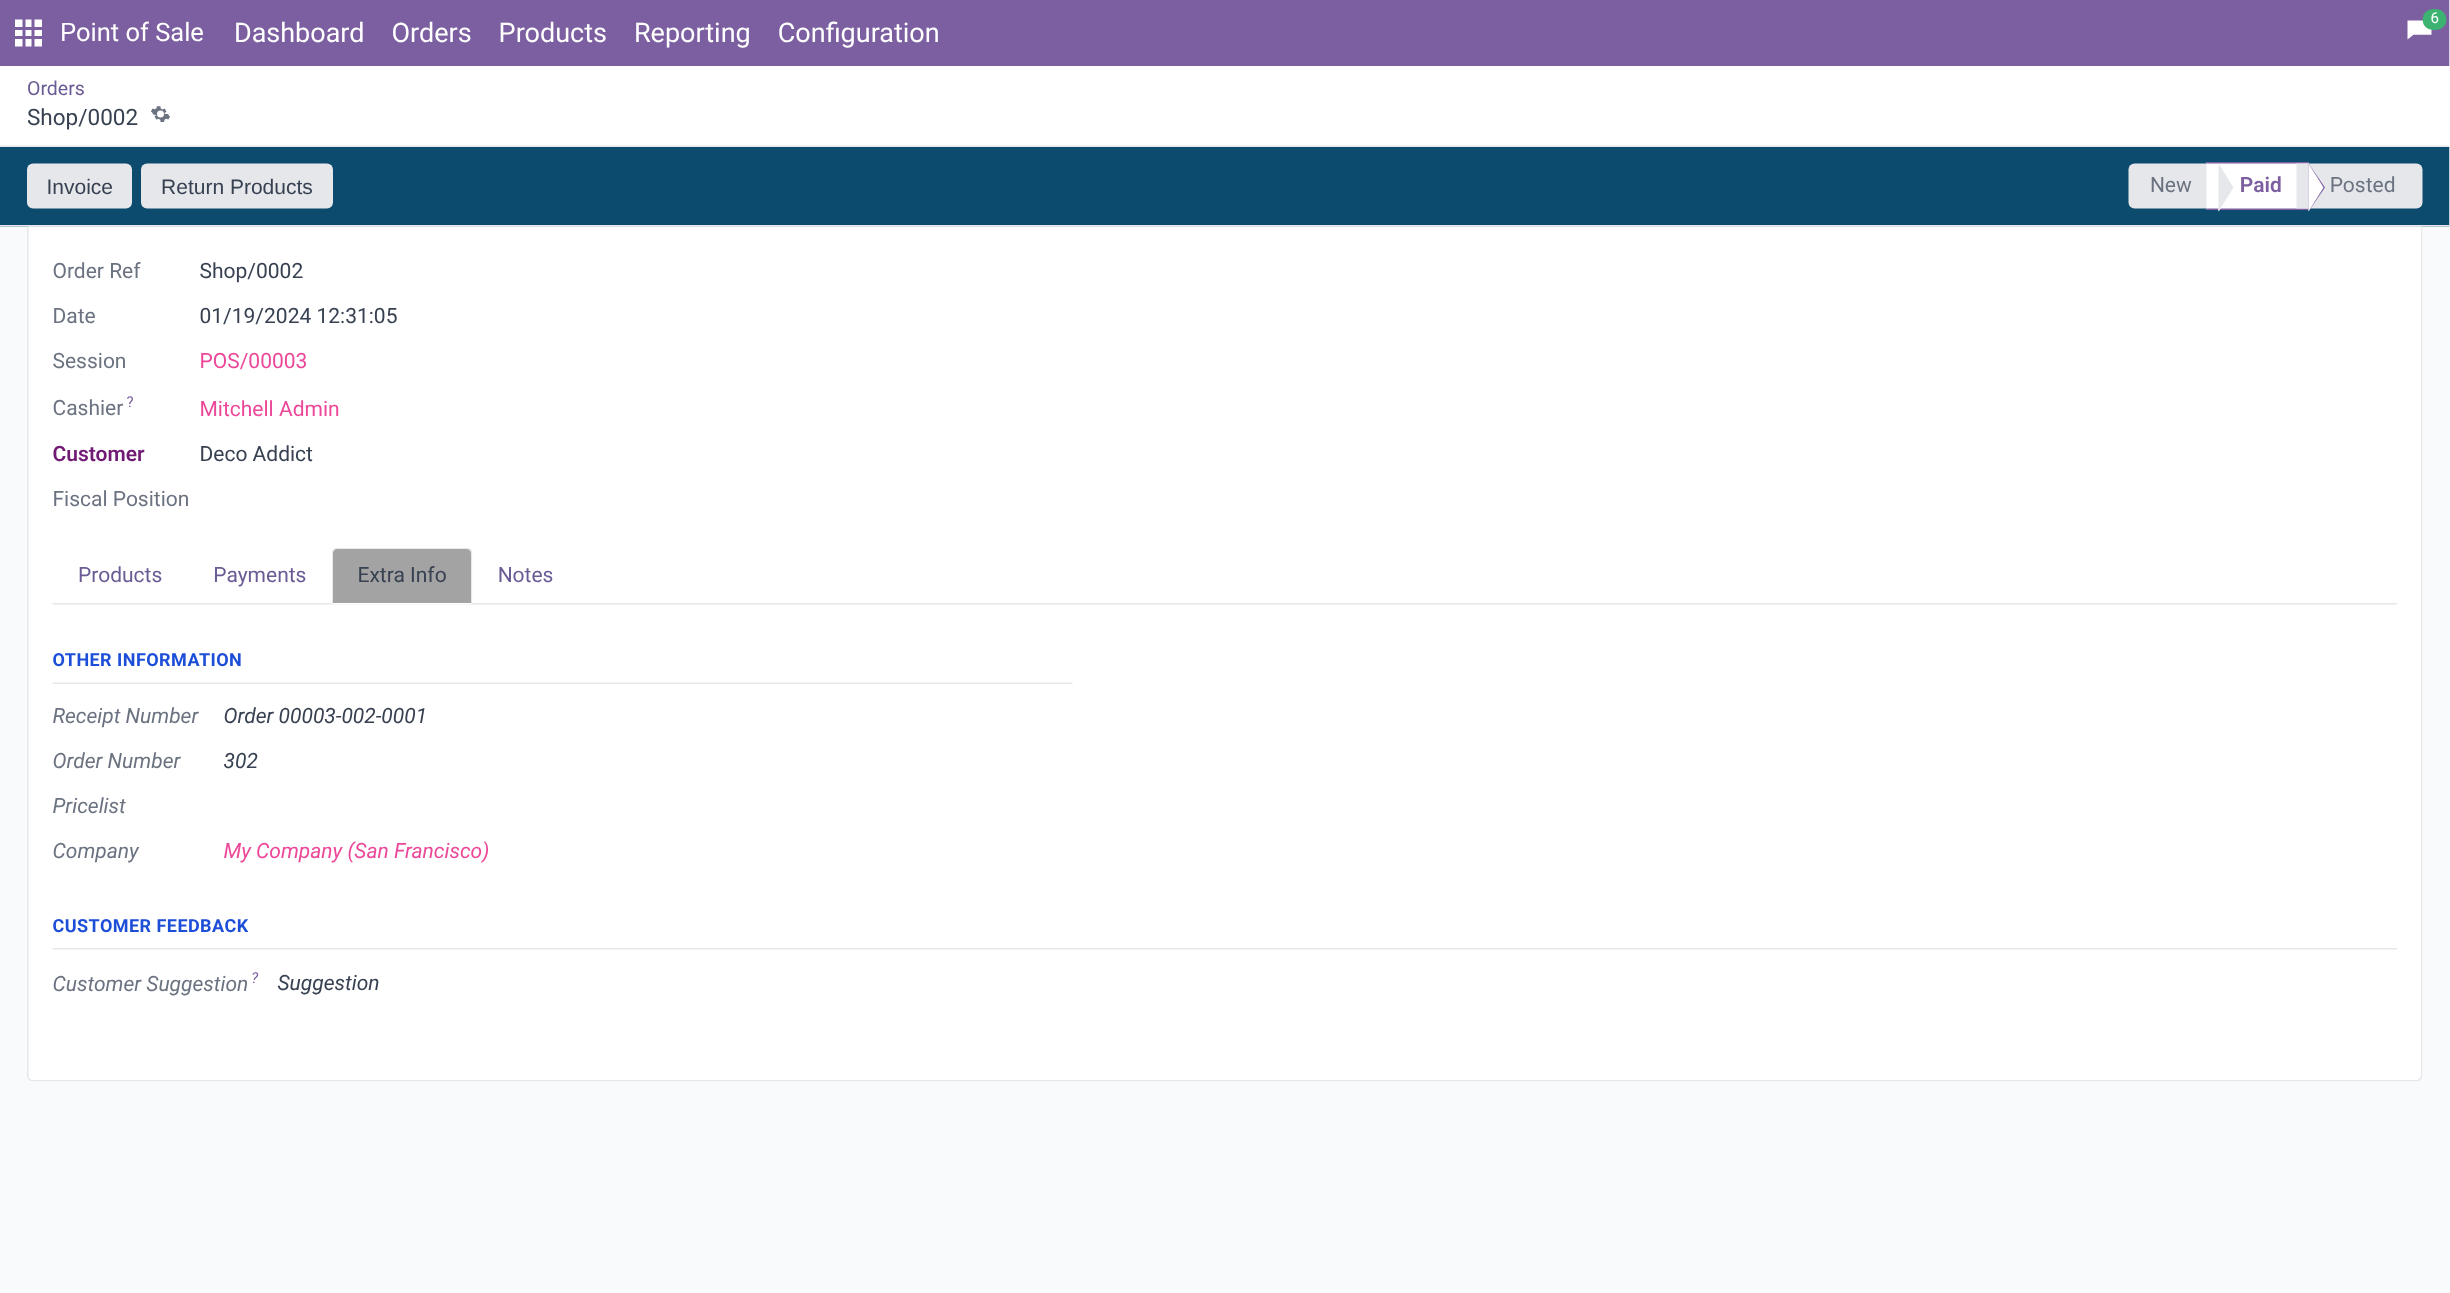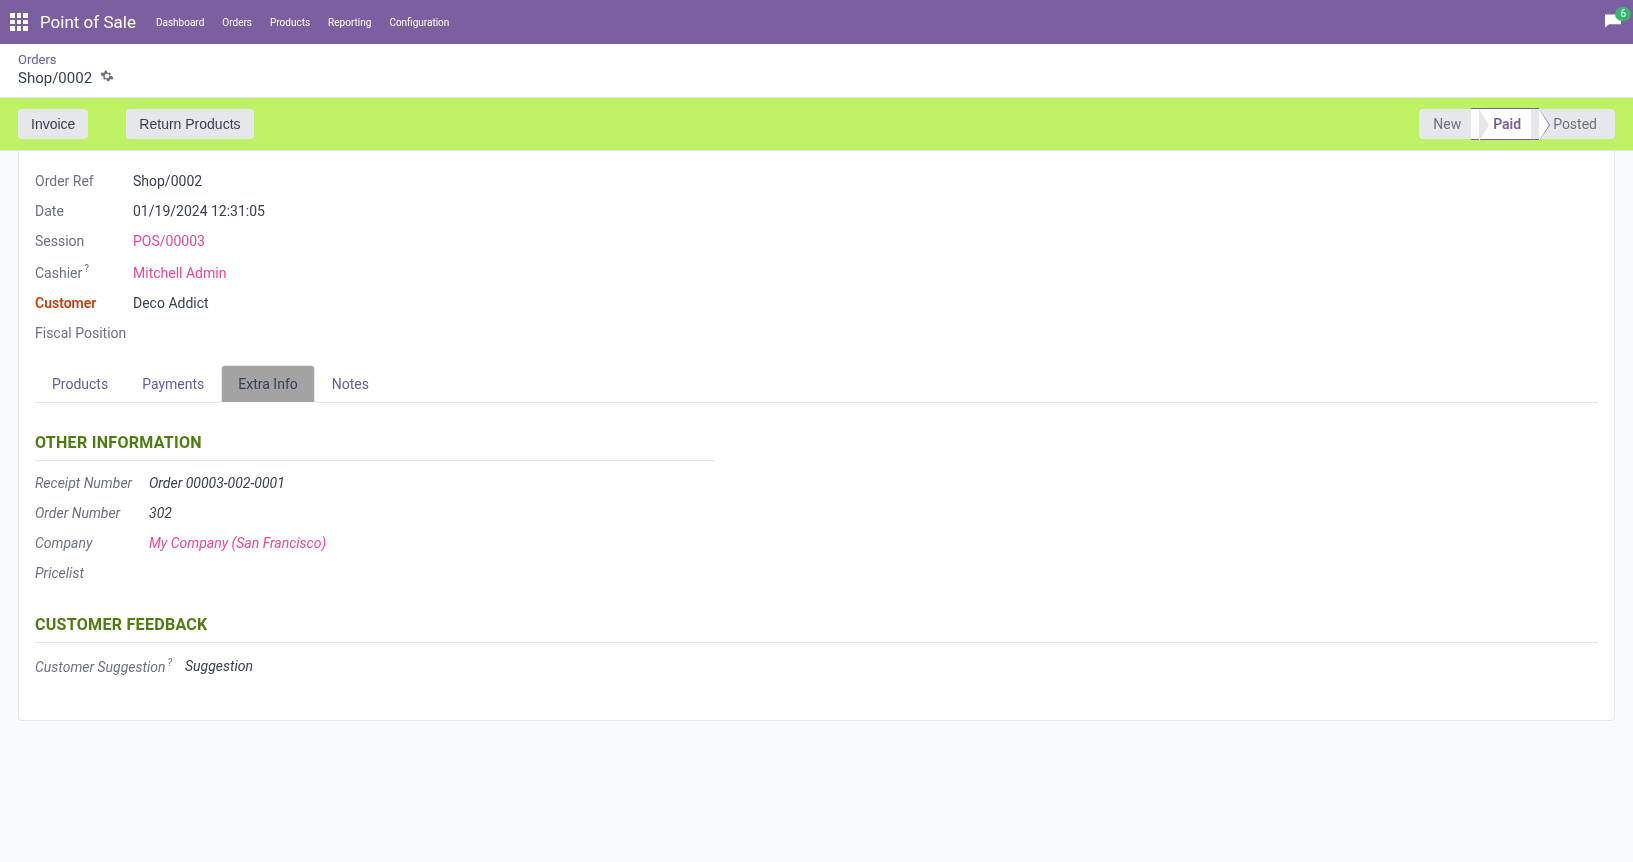--- a/index.html
+++ b/index.html
@@ -3,64 +3,64 @@
   <meta charset="utf-8">
   <style>
     * { box-sizing: border-box; margin: 0; padding: 0; }
     body { font-family: -apple-system, BlinkMacSystemFont, "Segoe UI", Roboto, "Helvetica Neue", Arial, sans-serif; font-size: 14px; color: #374151; background: #f9fafb; }
 
     
     .navbar { background: #7c5fa0; color: #fff; height: 44px; display: flex; align-items: center; padding: 0 10px; }
     .apps-icon { width: 18px; height: 18px; display: grid; grid-template-columns: repeat(3,1fr); grid-template-rows: repeat(3,1fr); gap: 2px; margin-right: 12px; cursor: pointer; }
     .apps-icon span { background: #fff; display: block; }
     .brand { font-size: 17px; margin-right: 20px; cursor: pointer; }
-    .nav-item { margin-right: 18px; cursor: pointer; font-size: 10px; }
+    .nav-item { margin-right: 18px; cursor: pointer; font-size: 18px; }
     .nav-right { margin-left: auto; display: flex; align-items: center; gap: 8px; }
     .chat-icon { position: relative; cursor: pointer; }
     .chat-bubble { width: 20px; height: 16px; }
     .chat-badge { position: absolute; top: -6px; right: -8px; background: #3cb371; color: #fff; border-radius: 8px; font-size: 10px; padding: 1px 5px; line-height: 12px; }
 
     
     .breadcrumb-bar { background: #fff; padding: 8px 18px 10px; border-bottom: 1px solid #e5e7eb; }
     .breadcrumb-top { color: #6b5b95; font-size: 13px; cursor: pointer; }
     .breadcrumb-main { font-size: 15px; color: #374151; display: flex; align-items: center; gap: 8px; margin-top: 2px; }
     .gear-icon { cursor: pointer; color: #6b7280; }
 
     
-    .actionbar { background: #bef264; padding: 10px 18px; display: flex; align-items: center; border-bottom: 1px solid #e5e7eb; gap: 32px; }
+    .actionbar { background: #0c4a6e; padding: 10px 18px; display: flex; align-items: center; border-bottom: 1px solid #e5e7eb; }
     .btn { background: #e5e7eb; border: none; padding: 7px 13px; border-radius: 4px; margin-right: 6px; cursor: pointer; font-size: 14px; color: #374151; }
     .status-track { margin-left: auto; display: flex; align-items: center; }
     .status-chip { position: relative; padding: 7px 18px 7px 22px; background: #e5e7eb; color: #6b7280; cursor: pointer; margin-left: -8px; }
     .status-chip:first-child { border-radius: 4px 0 0 4px; padding-left: 14px; margin-left: 0; }
     .status-chip:last-child { border-radius: 0 4px 4px 0; }
     .status-chip::after { content:""; position:absolute; right:-10px; top:0; width:0; height:0; border-top:16px solid transparent; border-bottom:16px solid transparent; border-left:10px solid #e5e7eb; z-index:2; }
     .status-chip::before { content:""; position:absolute; right:-11px; top:0; width:0; height:0; border-top:16px solid transparent; border-bottom:16px solid transparent; border-left:11px solid #fff; z-index:1; }
     .status-chip:last-child::after, .status-chip:last-child::before { display:none; }
     .status-chip.active { background:#fff; color:#7c5fa0; font-weight:600; border-top:1px solid #7c5fa0; border-bottom:1px solid #7c5fa0;text-align:center; }
     .status-chip.active::after { border-left-color:#fff; }
     .status-chip.active::before { border-left-color:#7c5fa0; }
 
     
     .sheet-wrap { padding: 0 18px 30px; }
     .sheet { background: #fff; border: 1px solid #e5e7eb; border-top: none; border-radius: 0 0 4px 4px; padding: 22px 16px 30px; min-height: 570px; }
     .field-row { display: flex; align-items: baseline; margin-bottom: 14px; }
     .field-label { width: 98px; color: #6b7280; font-size: 14px; flex-shrink:0; }
-    .field-label.bold { color: #c2410c; font-weight: 600; }
+    .field-label.bold { color: #701a75; font-weight: 600; }
     .field-value { color: #374151; }
     .field-link { color: #ec4899; cursor: pointer; }
     .help-q { color: #7c5fa0; font-size: 10px; vertical-align: super; margin-left: 2px; }
 
     
     .tabs { display:flex; border-bottom:1px solid #e5e7eb; margin-top: 24px; }
     .tab { padding: 10px 16px; cursor:pointer; color:#6b5b95; border:1px solid transparent; border-bottom:none; margin-bottom:-1px; }
     .tab.active { color:#374151; border-color:#e5e7eb; border-bottom:1px solid #fff; border-radius:4px 4px 0 0; background:#a3a3a3; }
 
     
     .tab-content { padding: 30px 0 0; }
-    .section-title { font-size:16px; font-weight:700; color:#4d7c0f; letter-spacing:0.3px; margin-bottom:8px; }
+    .section-title { font-size:12px; font-weight:700; color:#1d4ed8; letter-spacing:0.3px; margin-bottom:8px; }
     .section-hr { border:none; border-top:1px solid #e5e7eb; margin-bottom:14px; }
     .info-row { display:flex; align-items:baseline; margin-bottom:14px;font-style:italic; }
     .info-label { width:114px; color:#6b7280; flex-shrink:0; }
     .half { max-width: 680px; }
     .full-hr { border:none; border-top:1px solid #e5e7eb; margin-bottom:14px; width:100%; }
   </style>
 </head>
 <body>
 
 <div class="navbar">
@@ -154,26 +154,26 @@
         <hr class="section-hr">
         <div class="info-row">
           <div class="info-label">Receipt Number</div>
           <div class="field-value">Order 00003-002-0001</div>
         </div>
         <div class="info-row">
           <div class="info-label">Order Number</div>
           <div class="field-value">302</div>
         </div>
         <div class="info-row">
+          <div class="info-label">Pricelist</div>
+          <div class="field-value"></div>
+        </div>
+        <div class="info-row">
           <div class="info-label">Company</div>
           <div class="field-value field-link">My Company (San Francisco)</div>
-        </div>
-        <div class="info-row">
-          <div class="info-label">Pricelist</div>
-          <div class="field-value"></div>
         </div>
       </div>
 
       <div style="margin-top:34px;">
         <div class="section-title">CUSTOMER FEEDBACK</div>
         <hr class="full-hr">
         <div class="info-row">
           <div class="info-label" style="width:150px"><span>Customer Suggestion</span><span class="help-q">?</span></div>
           <div class="field-value">Suggestion</div>
         </div>

